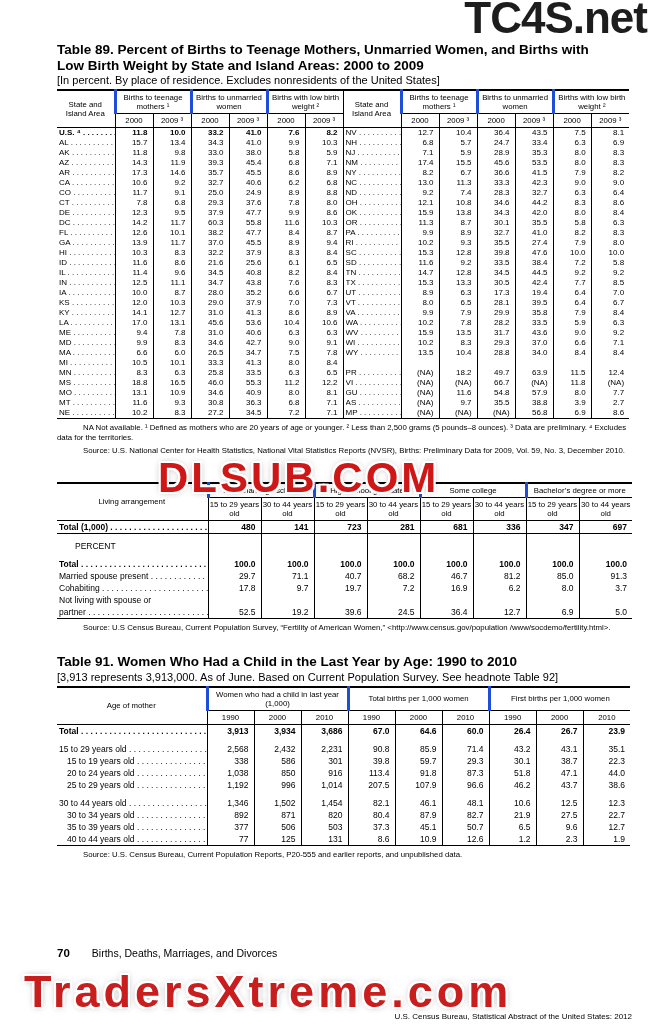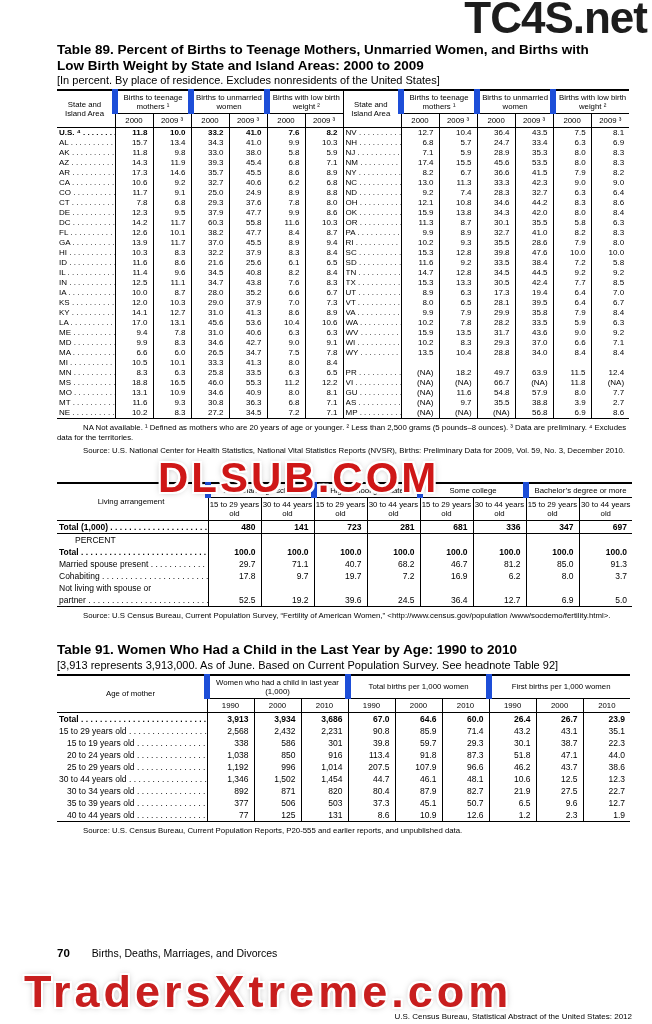--- a/index.html
+++ b/index.html
@@ -8,31 +8,31 @@
   .content{position:absolute;left:57px;top:4px;width:575px;}
 
   
   .tbl-title{font-weight:bold;font-size:13.5px;line-height:15.5px;max-width:535px;margin:0 0 3px 0;}
   .headnote{font-size:11px;line-height:9px;margin:0 0 4px 0;}
   .footnotes,.source{font-size:7.8px;line-height:9.6px;margin:4px 0 0 0;text-indent:26px;}
 
   
   table.t{border-collapse:collapse;table-layout:fixed;border-top:2px solid #000;border-bottom:1px solid #000;}
   table.t th{font-weight:normal;text-align:center;vertical-align:middle;padding:2px 1px;font-size:7.8px;line-height:9px;}
-  table.t .grp{border-left:6px solid #1d4ed8;border-bottom:1px solid #000;}
+  table.t .grp{border-left:3px solid #1d4ed8;border-bottom:1px solid #000;}
   table.t .yr{border-left:1px solid #000;border-bottom:1px solid #000;}
   table.t .stub-h{border-bottom:1px solid #000;}
   table.t .stub-h.mid{border-left:1px solid #000;}
   table.t td{vertical-align:bottom;padding:0;}
   table.t td.num{text-align:right;padding-right:5px;border-left:1px solid #000;}
   table.t td.stub{padding-left:2px;overflow:hidden;}
   table.t td.stub.mid{border-left:1px solid #000;}
   table.t td.stub .line{white-space:nowrap;overflow:hidden;}
   table.t td.stub.section .line{padding-left:16px;}
-  tr.gap > td{}
+  tr.gap > td{padding-top:6px;}
   tr.rule > td{border-bottom:1px solid #000;}
   .b{font-weight:bold;}
 
   
   table.t89{width:572px;font-size:8px;}
   table.t89 td{line-height:10px;font-size:8px;}
   table.t90{width:575px;font-size:8.5px;margin-top:1px;}
   table.t90 td{line-height:12px;font-size:8.5px;}
   table.t91{width:573px;font-size:8.5px;margin-top:1px;}
   table.t91 td{line-height:12px;font-size:8.5px;}
@@ -337,21 +337,21 @@
               <td class="num">37.0</td>
               <td class="num">45.5</td>
               <td class="num">8.9</td>
               <td class="num">9.4</td>
               <td class="stub mid">
                 <div class="line"><span>RI</span><span class="leader"> . . . . . . . . . . . . . . . . . . . . . . . . . . . . . . . . . . . . . . . . . . . . . </span></div>
               </td>
               <td class="num">10.2</td>
               <td class="num">9.3</td>
               <td class="num">35.5</td>
-              <td class="num">28.6</td>
+              <td class="num">27.4</td>
               <td class="num">7.9</td>
               <td class="num">8.0</td>
             </tr>
             <tr>
               <td class="stub">
                 <div class="line"><span>HI</span><span class="leader"> . . . . . . . . . . . . . . . . . . . . . . . . . . . . . . . . . . . . . . . . . . . . . </span></div>
               </td>
               <td class="num">10.3</td>
               <td class="num">8.3</td>
               <td class="num">32.2</td>
@@ -921,21 +921,21 @@
               <td class="num">43.7</td>
               <td class="num">38.6</td>
             </tr>
             <tr class="gap">
               <td class="stub">
                 <div class="line"><span>30 to 44 years old</span><span class="leader"> . . . . . . . . . . . . . . . . . . . . . . . . . . . . . . . . . . . . . . . . . . . . . </span></div>
               </td>
               <td class="num">1,346</td>
               <td class="num">1,502</td>
               <td class="num">1,454</td>
-              <td class="num">44.7</td>
+              <td class="num">82.1</td>
               <td class="num">46.1</td>
               <td class="num">48.1</td>
               <td class="num">10.6</td>
               <td class="num">12.5</td>
               <td class="num">12.3</td>
             </tr>
             <tr>
               <td class="stub">
                 <div class="line" style="padding-left: 8px;"><span>30 to 34 years old</span><span class="leader"> . . . . . . . . . . . . . . . . . . . . . . . . . . . . . . . . . . . . . . . . . . . . . </span></div>
               </td>

